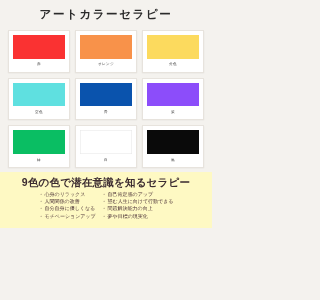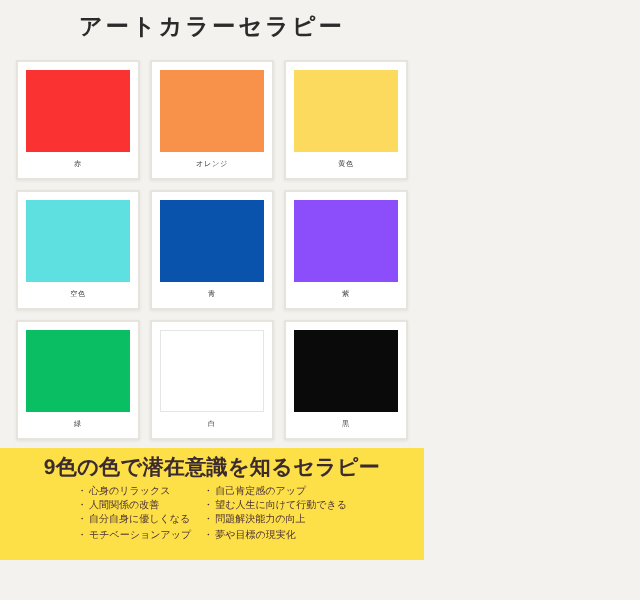--- a/index.html
+++ b/index.html
@@ -10,21 +10,21 @@
     width: 212px;
     height: 300px;
     overflow: hidden;
     background: #f4f2ee;
     font-family: "Liberation Sans", "DejaVu Sans", sans-serif;
     -webkit-font-smoothing: antialiased;
   }
   #poster {
     position: relative;
     width: 212px;
-    height: 280px;
+    height: 228px;
     background: #f4f2ee;
     box-sizing: border-box;
     display: flex;
     flex-direction: column;
   }
 
   
   .title-bar {
     height: 30px;
     flex: 0 0 30px;
@@ -180,21 +180,21 @@
       <div class="card-label">白</div>
     </div>
 
     <div class="card">
       <div class="swatch" style="background: rgb(10, 10, 10);"></div>
       <div class="card-label">黒</div>
     </div>
 
   </div>
 
-  <div class="footer" style="background: #fde047;">
+  <div class="footer" style="background: #fef9c3;">
     <div class="footer-headline">9色の色で潜在意識を知るセラピー</div>
     <div class="benefits">
       <div class="benefit-col">
           <div class="benefit-item">
             <span class="bullet-dot">・</span>
             <span>心身のリラックス</span>
           </div>
           <div class="benefit-item">
             <span class="bullet-dot">・</span>
             <span>人間関係の改善</span>

